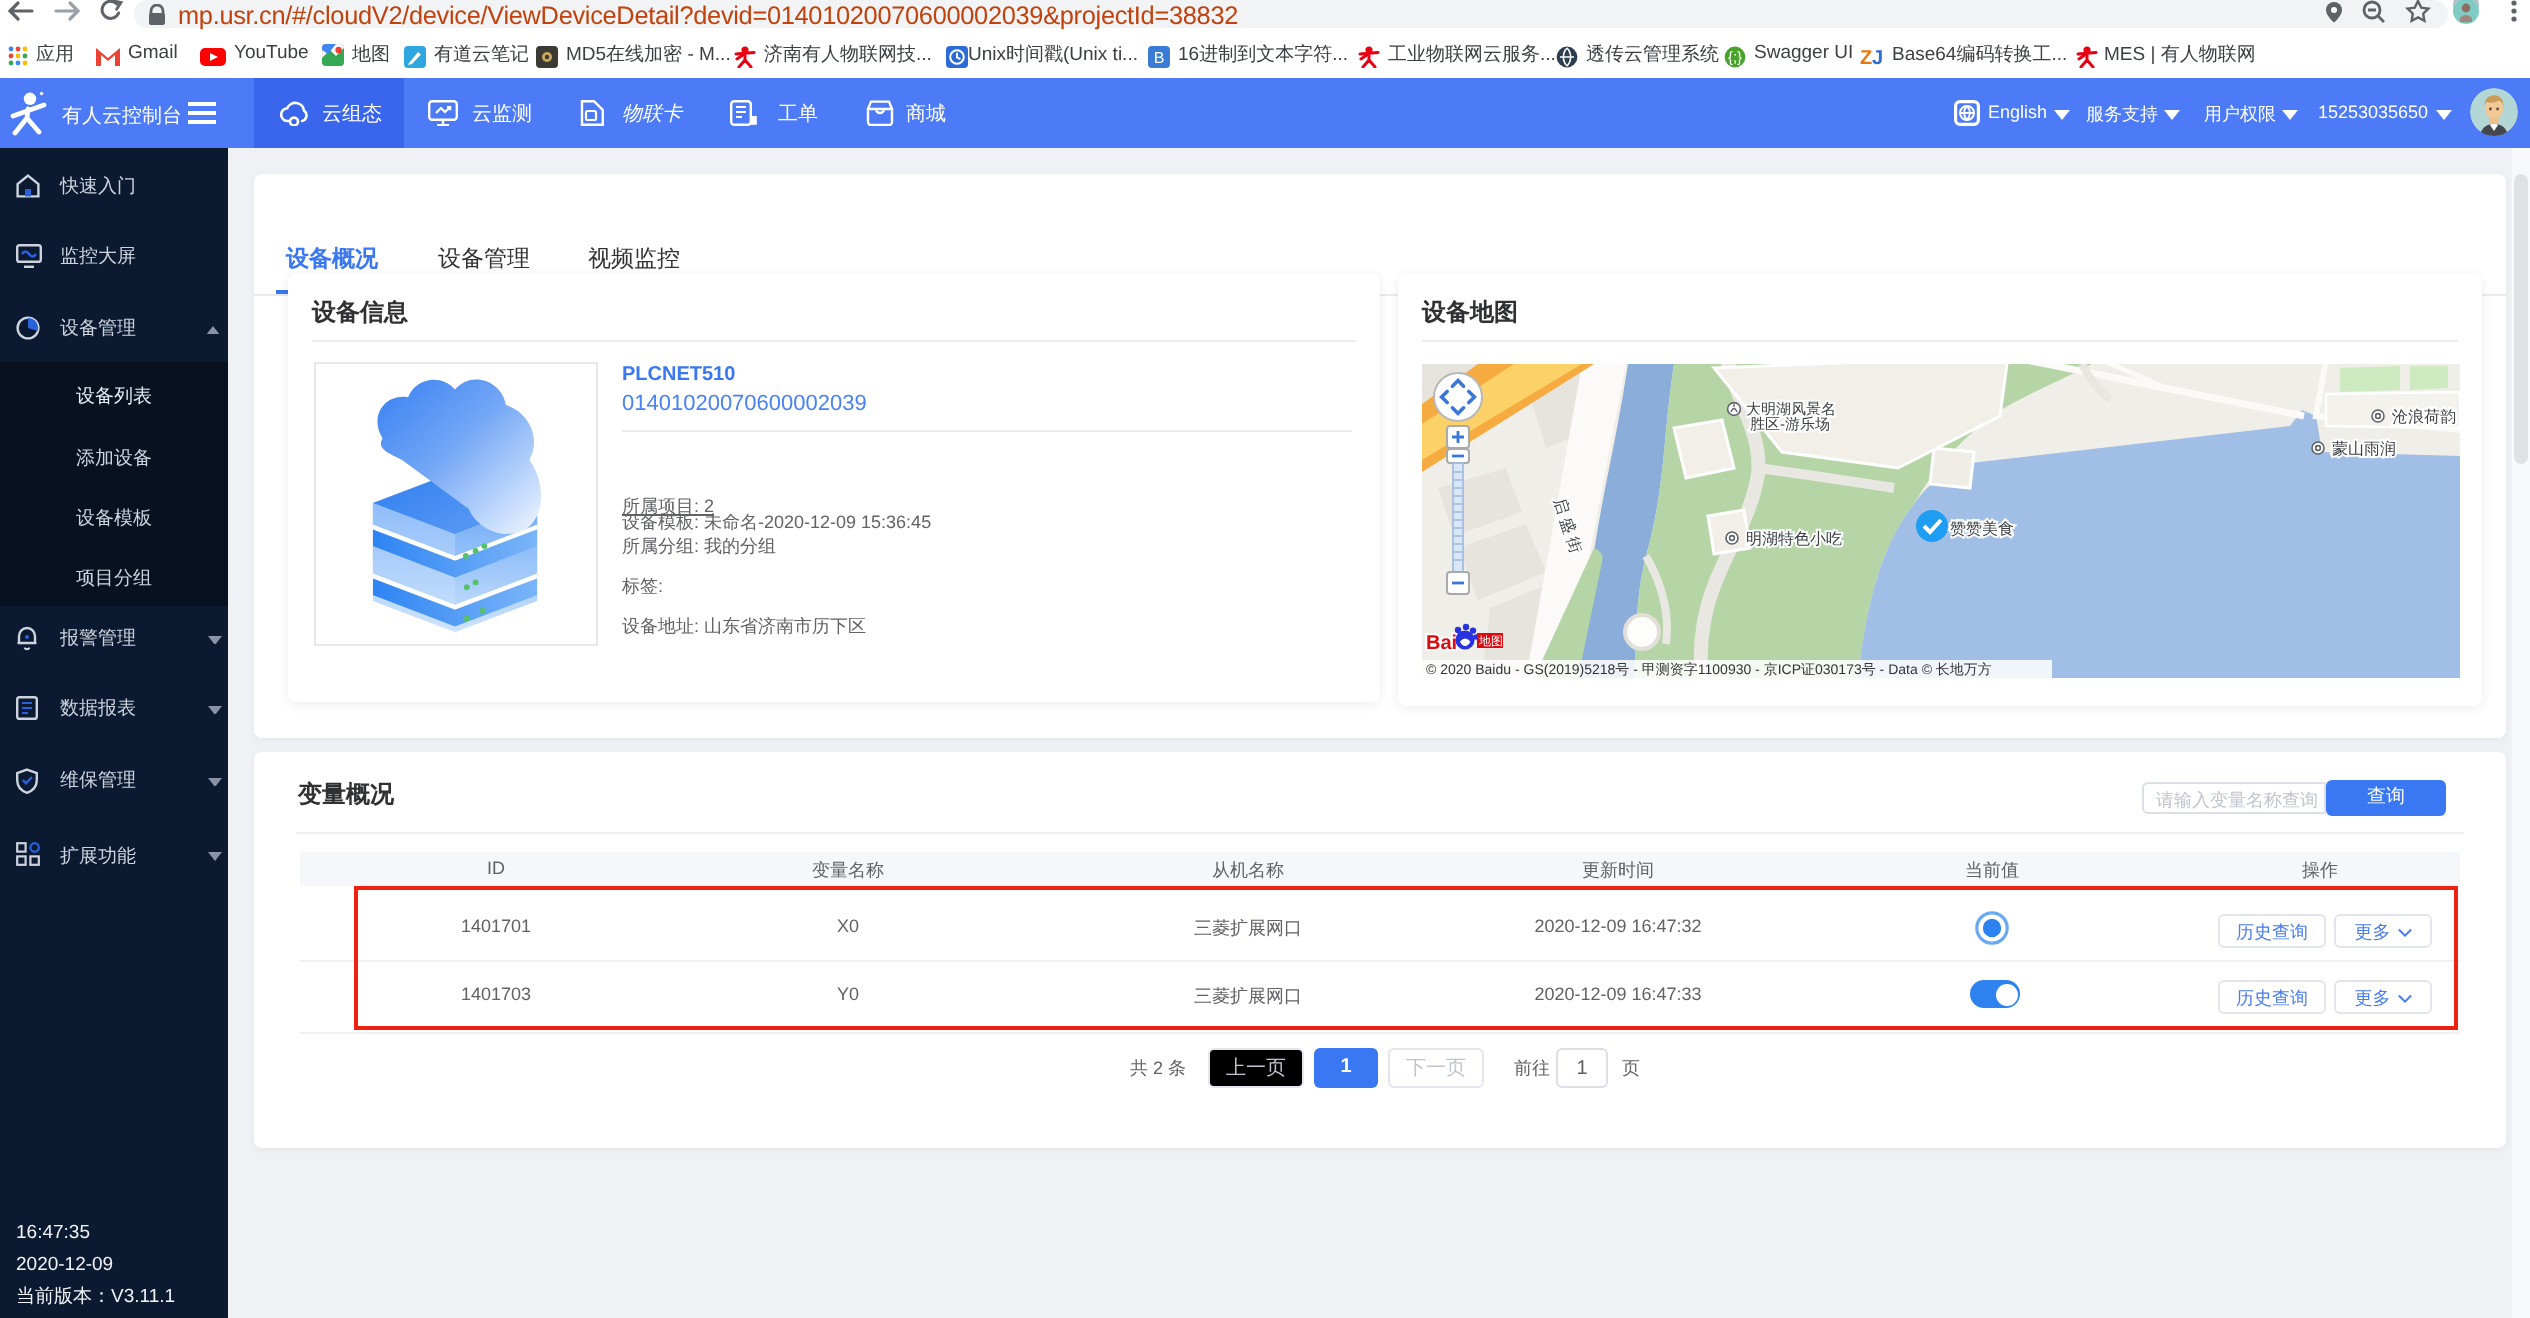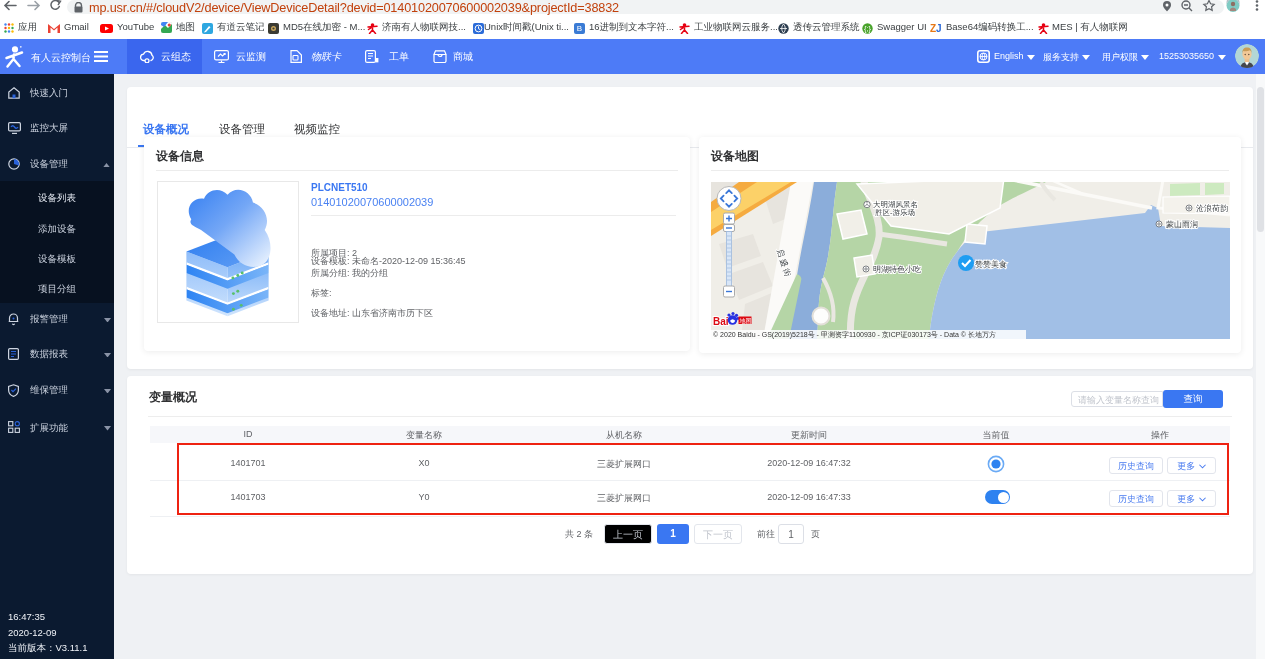--- a/index.html
+++ b/index.html
@@ -342,21 +342,21 @@
             <circle cx="85" cy="126" r="1.5"></circle>
           </g>
 <path d="M34,38 C27,27 35,15 47,17 C51,7 64,5 71,13 C80,3 95,9 97,21 C109,25 115,38 109,49 C119,63 116,83 103,86 C93,89 82,83 78,74 L44,49 C36,45 31,43 34,38 Z" fill="url(#gcl)"></path>
 </g>
 </svg>
 </div>
 <span class="abs" style="left:167px;top:45px;font-size:10px;font-weight:bold;color:#3a77f2;">PLCNET510</span>
 <span class="abs" style="left:167px;top:59px;font-size:11px;color:#4a82f2;">01401020070600002039</span>
 <div class="abs" style="left:167px;top:78px;width:365px;height:1px;background:#ececec;"></div>
 <span class="abs" style="left:167px;top:90px;font-size:9px;color:#606266;margin-top:28px;">设备模板: 未命名-2020-12-09 15:36:45</span>
-<span class="abs" style="left:167px;top:110px;font-size:9px;color:#606266;">所属项目: 2</span>
+<span class="abs" style="left:167px;top:110px;font-size:9px;color:#606266;text-decoration:underline;">所属项目: 2</span>
 <span class="abs" style="left:167px;top:130px;font-size:9px;color:#606266;">所属分组: 我的分组</span>
 <span class="abs" style="left:167px;top:150px;font-size:9px;color:#606266;">标签:</span>
 <span class="abs" style="left:167px;top:170px;font-size:9px;color:#606266;">设备地址: 山东省济南市历下区</span>
 </div>
 <div id="card-map" class="abs" style="left:699px;top:137px;width:542px;height:216px;background:#fff;border-radius:4px;box-shadow:0 1px 6px rgba(0,0,0,0.08);">
 <span class="abs" style="left:12px;top:11px;font-size:12px;font-weight:bold;color:#303133;">设备地图</span>
 <div class="abs" style="left:12px;top:33px;width:518px;height:1px;background:#ececec;"></div>
 <div class="abs" style="left:12px;top:45px;width:519px;height:157px;overflow:hidden;">
 <svg width="519" height="157" viewBox="0 0 519 157">
 <rect width="519" height="157" fill="#f0eee8"></rect>

